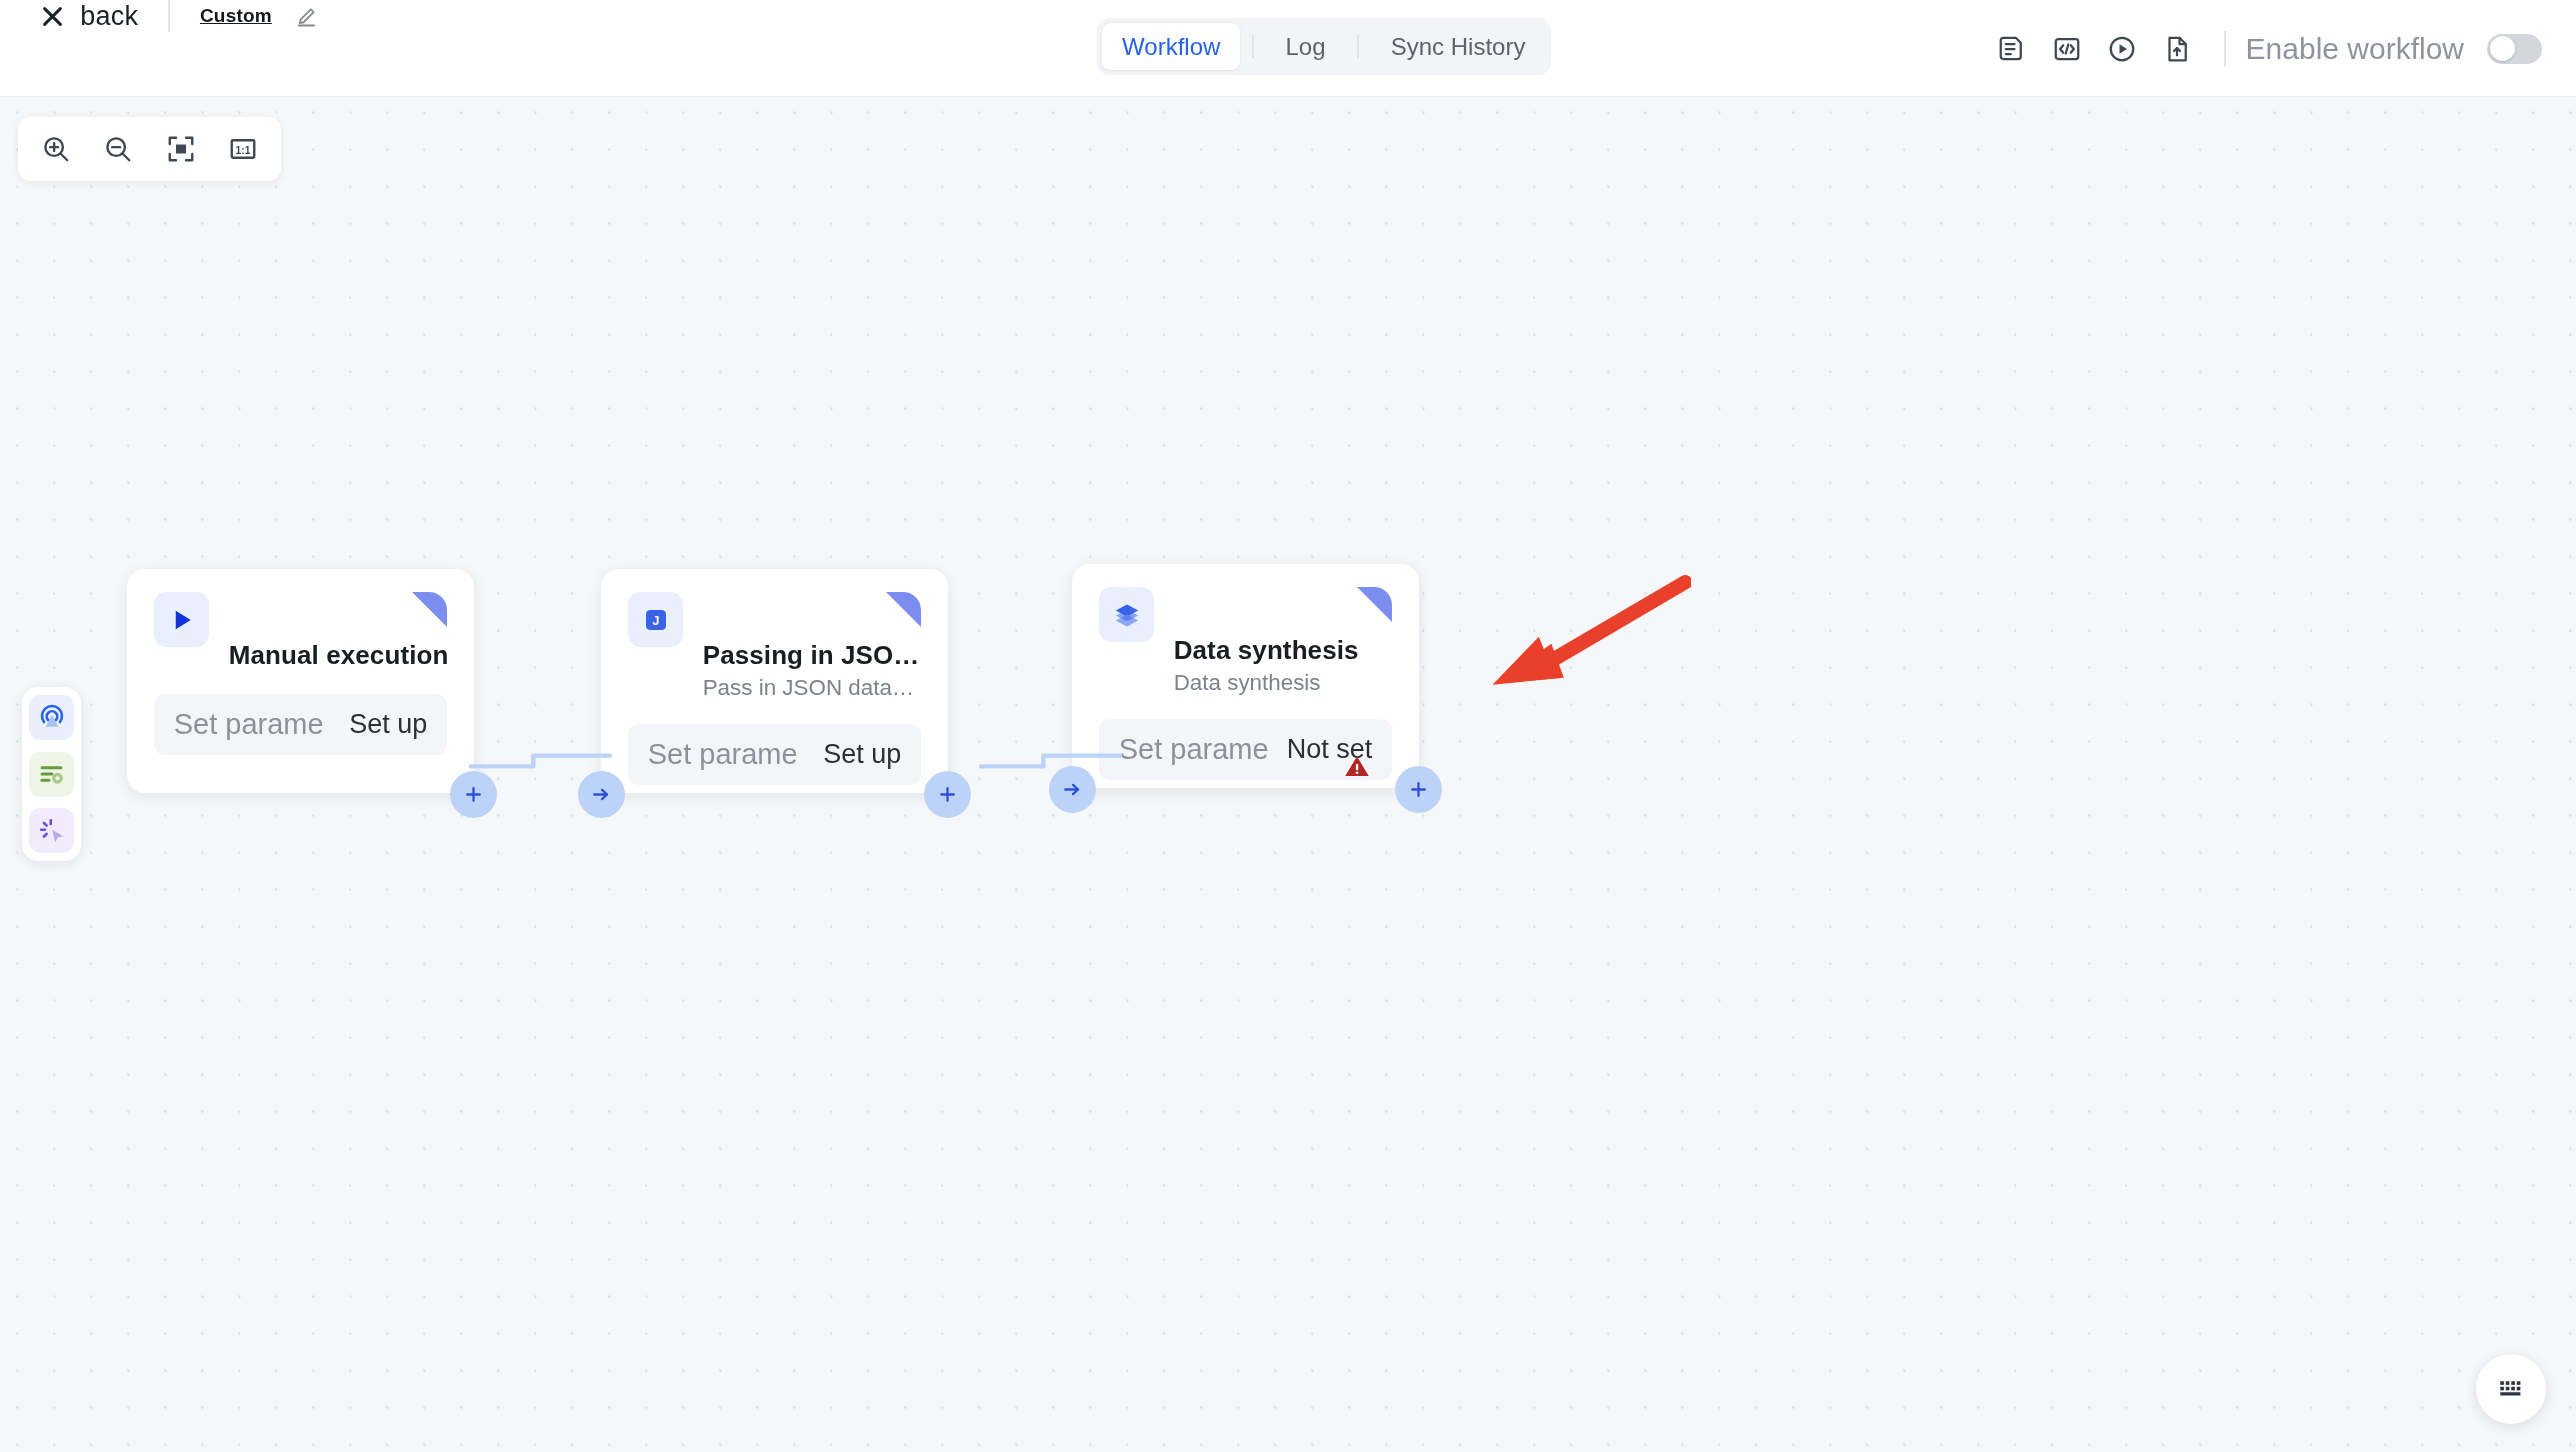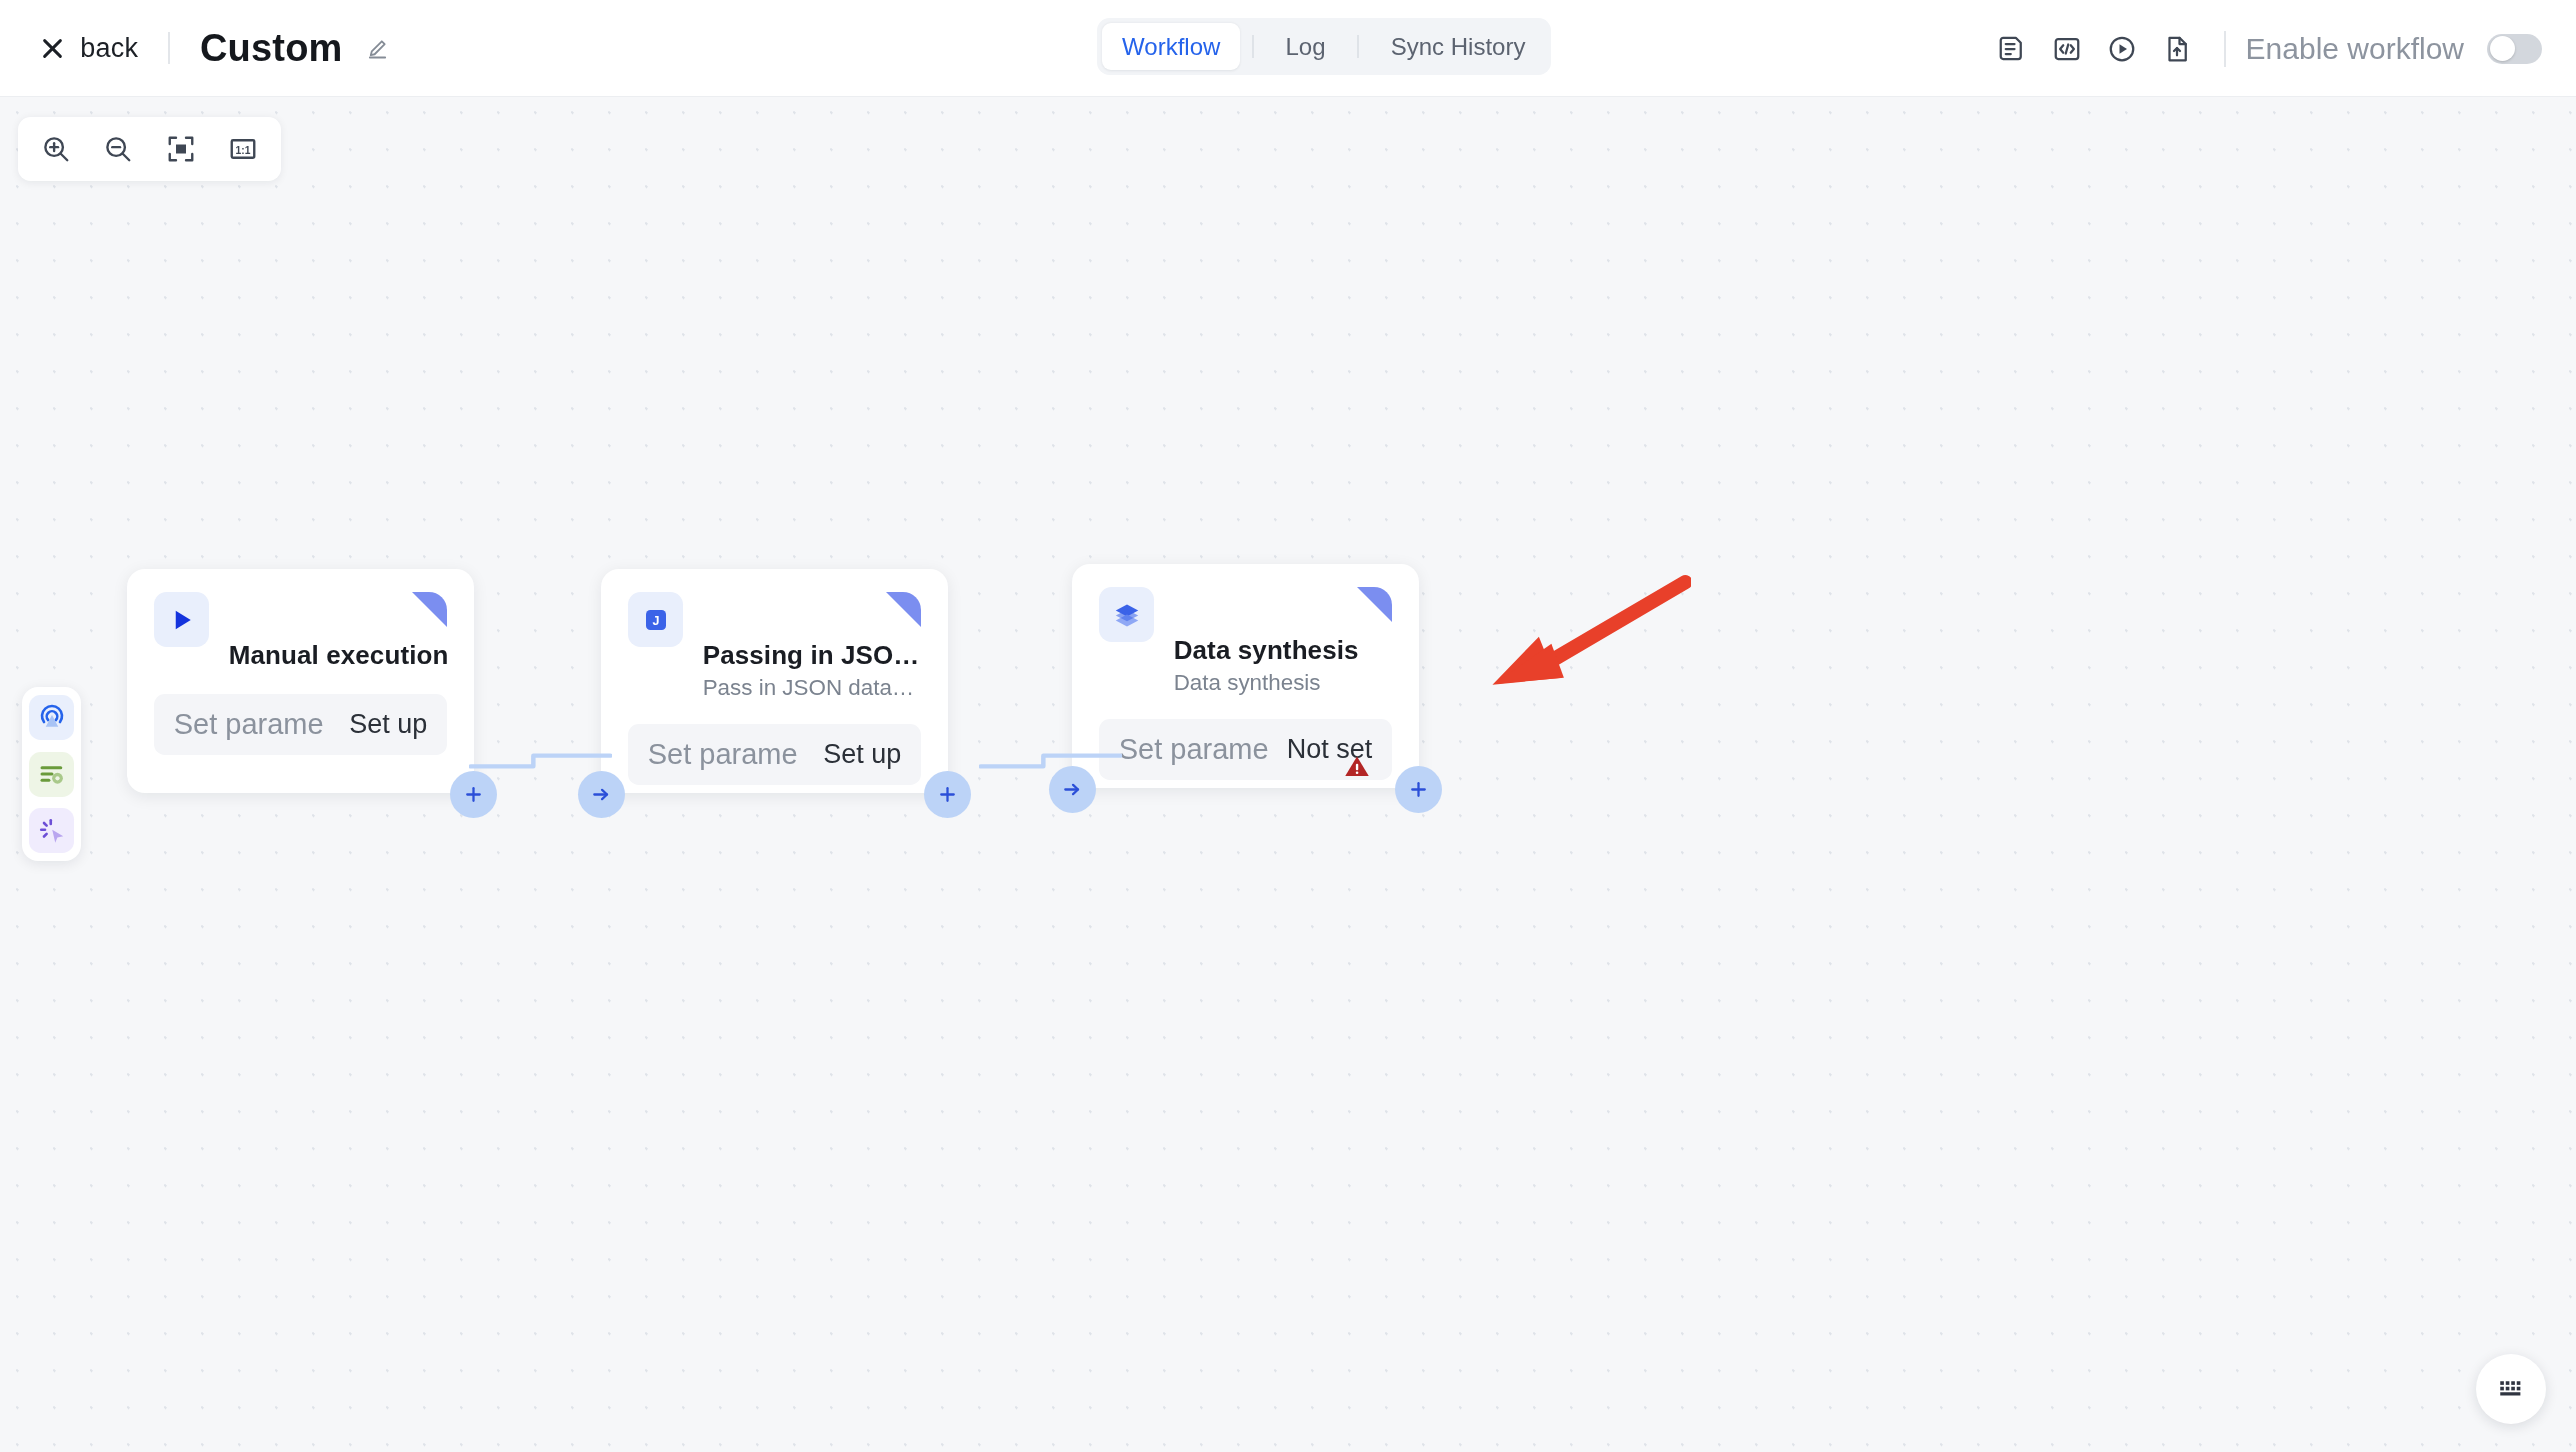--- a/index.html
+++ b/index.html
@@ -10,35 +10,35 @@
     overflow: hidden;
   }
   .app { position: relative; width: 2576px; height: 1453px; }
 
   
   .header {
     position: absolute; top: 0; left: 0;
     width: 2576px; height: 97px;
     background: #ffffff;
     border-bottom: 0.9px solid #eceef1;
-    display: flex; align-items: center;
+    display: flex; align-items: flex-start;
     z-index: 40;
   }
   .hdr-left { display: flex; align-items: center; padding-left: 39px; gap: 0; }
   .back-btn {
     display: flex; align-items: center; gap: 14.3px;
     cursor: pointer;
   }
   .x-icon { width: 27px; height: 27px; display: block; }
   .back-label { font-size: 27px; color: #1c2026; letter-spacing: 0.2px; }
   .hdr-divider {
     width: 1.8px; height: 32px; background: #e3e6ea;
     margin: 0 30px;
   }
-  .title-txt { font-size: 38px; font-weight: 700; color: #15181d; letter-spacing: 0.2px; }
+  .title-txt { font-size: 19px; font-weight: 700; color: #15181d; letter-spacing: 0.2px; text-decoration: underline; }
   .pencil-icon { width: 23px; height: 23px; margin-left: 23px; display: block; cursor: pointer; }
 
   
   .tabs {
     position: absolute; left: 1097px; top: 18px;
     height: 57px;
     background: #f2f4f7;
     border-radius: 12.5px;
     display: flex; align-items: center;
     padding: 5.4px;

